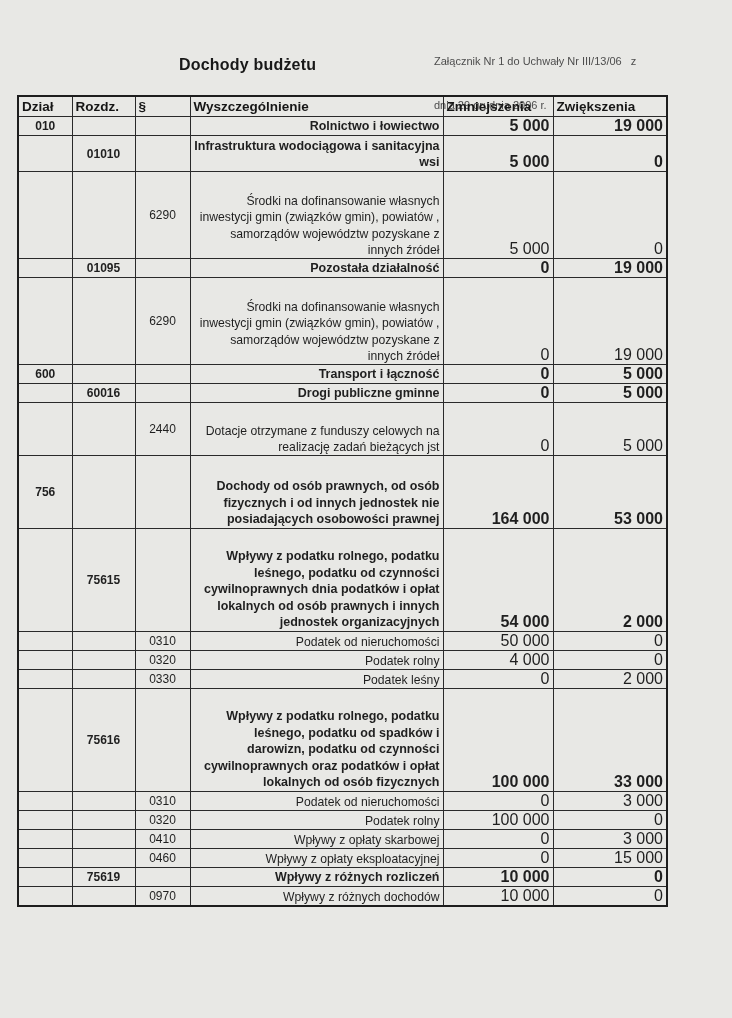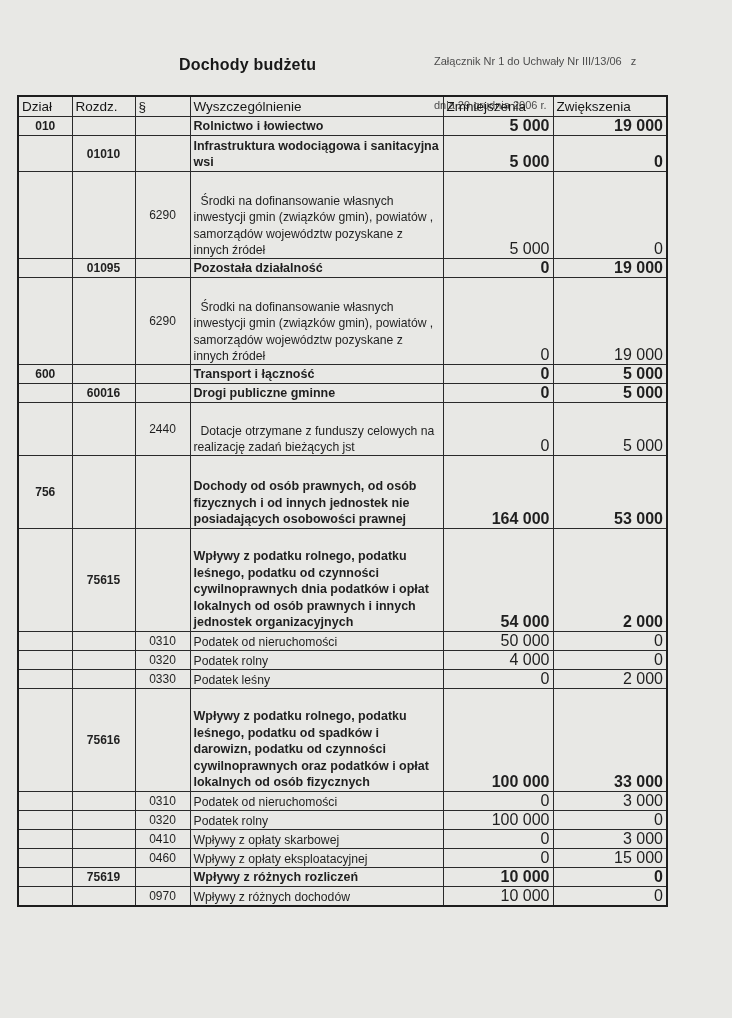--- a/index.html
+++ b/index.html
@@ -26,26 +26,26 @@
     width:649px;border-collapse:collapse;table-layout:fixed;
     border:2px solid #1d1d1d;
     background:transparent;
   }
   table.budget th, table.budget td{
     border:1.6px solid #2a2a2a;
     padding:0 3px;
     overflow:hidden;
   }
   table.budget th{
-    font-size:13.5px;font-weight:normal;height:19px;
+    font-size:13.5px;font-weight:bold;height:19px;
     text-align:left;vertical-align:middle;color:#161616;
   }
   th.hc{text-align:center;}
   td.c{ text-align:center; vertical-align:middle; font-size:12px; }
-  td.d{ text-align:left; vertical-align:bottom; font-size:12.2px; line-height:1.33; padding:1px 4px 1px 3px; }
+  td.d{ text-align:right; vertical-align:bottom; font-size:12.2px; line-height:1.33; padding:1px 4px 1px 3px; }
   td.v{ text-align:right; vertical-align:bottom; font-size:16px; padding:0 3px 1px 3px; }
   tr.b td{ font-weight:bold; }
   tr.b td.d{ font-size:12.5px; }
   td.ti{ text-indent:7px; }
   td.pl{ padding-left:10px; }
 </style>
 </head>
 <body>
 
 <div class="annotation">

